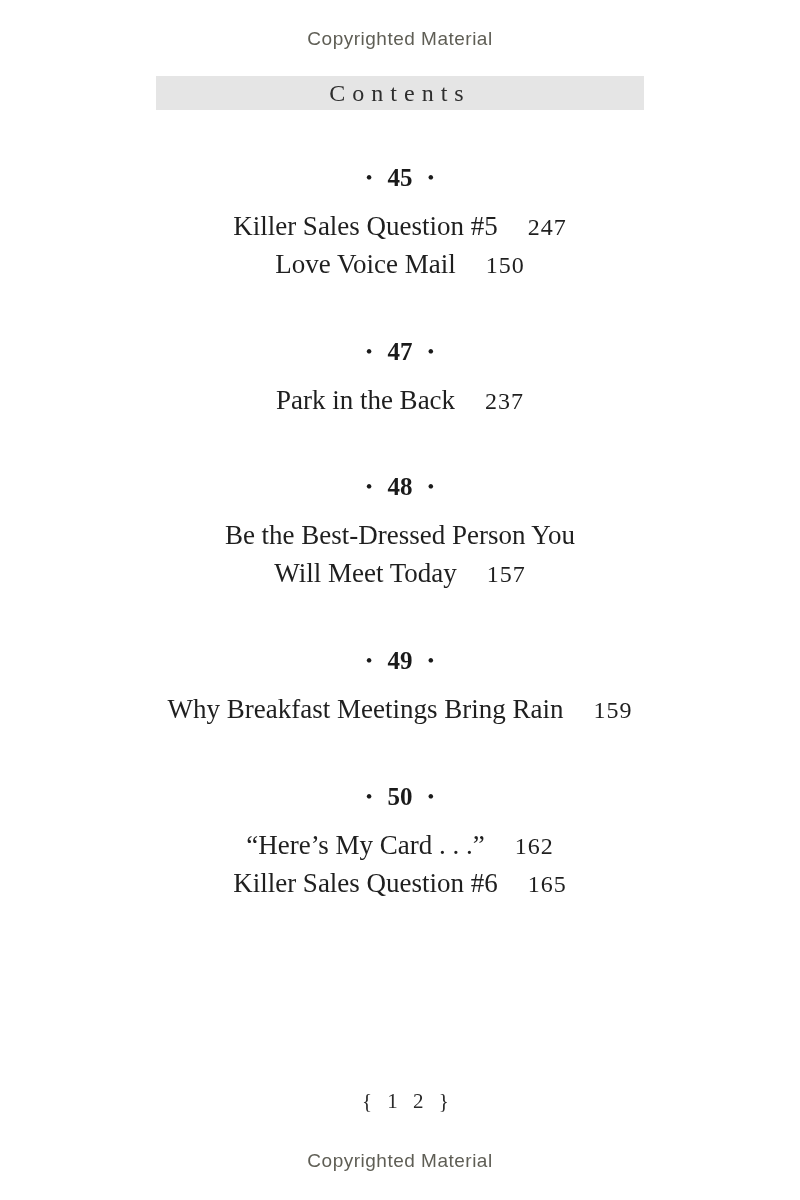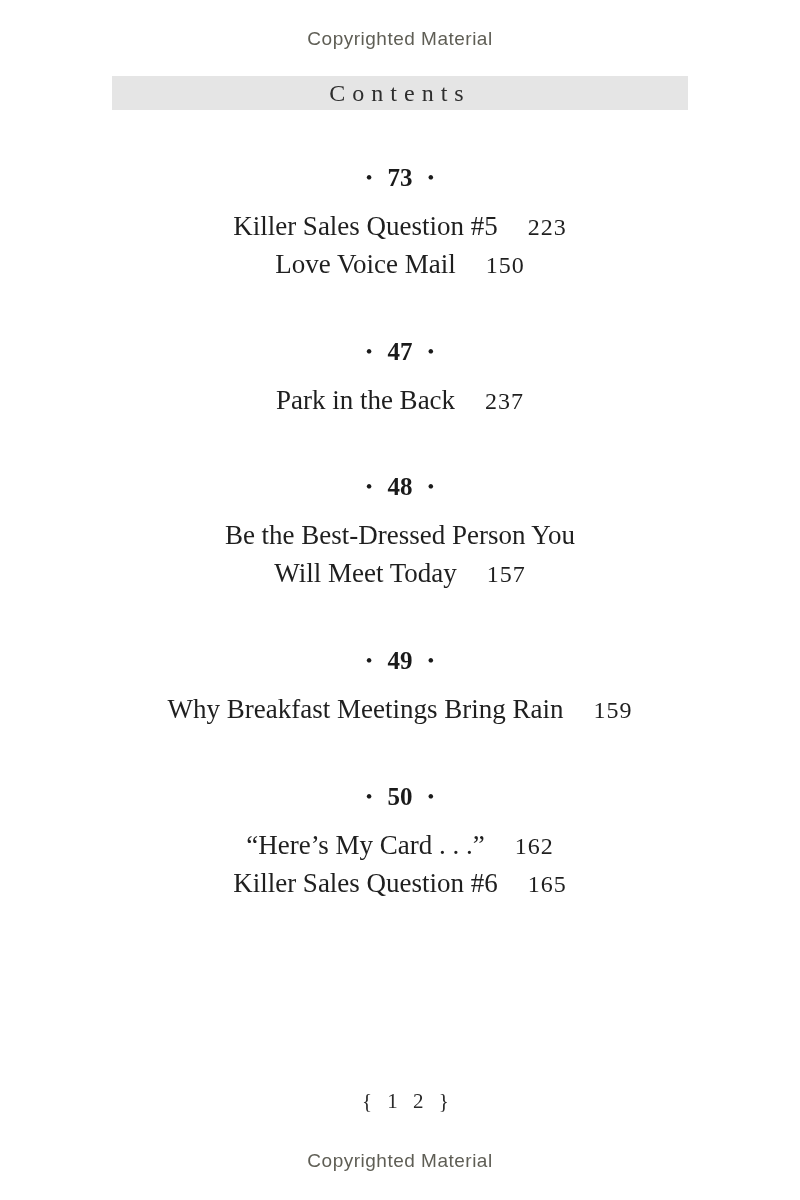--- a/index.html
+++ b/index.html
@@ -28,21 +28,21 @@
     padding-top: 28px;
   }
   .copyright.bottom {
     position: absolute;
     left: 0;
     right: 0;
     bottom: 28px;
   }
   .contents-bar {
     margin: 26px auto 0 auto;
-    width: 576px;
+    width: 488px;
     height: 34px;
     background: #e5e5e5;
     display: flex;
     align-items: center;
     justify-content: center;
   }
   .contents-title {
     font-size: 24px;
     letter-spacing: 7px;
     color: #2e2e2e;
@@ -99,24 +99,24 @@
 
   <div class="copyright top">Copyrighted Material</div>
 
   <div class="contents-bar">
     <span class="contents-title">Contents</span>
   </div>
 
   <div class="toc" id="toc-list">
     <div class="entry">
       <div class="entry-number">
-        <span class="bullet">•</span><span class="num">73</span><span class="bullet">•</span>
+        <span class="bullet">•</span><span class="num">45</span><span class="bullet">•</span>
       </div>
       <div class="entry-title-line">
-        <span class="entry-title">Killer Sales Question #5</span><span class="entry-page">223</span>
+        <span class="entry-title">Killer Sales Question #5</span><span class="entry-page">247</span>
       </div>
     </div>
 
     <div class="entry">
       <div class="entry-title-line">
         <span class="entry-title">Love Voice Mail</span><span class="entry-page">150</span>
       </div>
     </div>
 
     <div class="entry">

